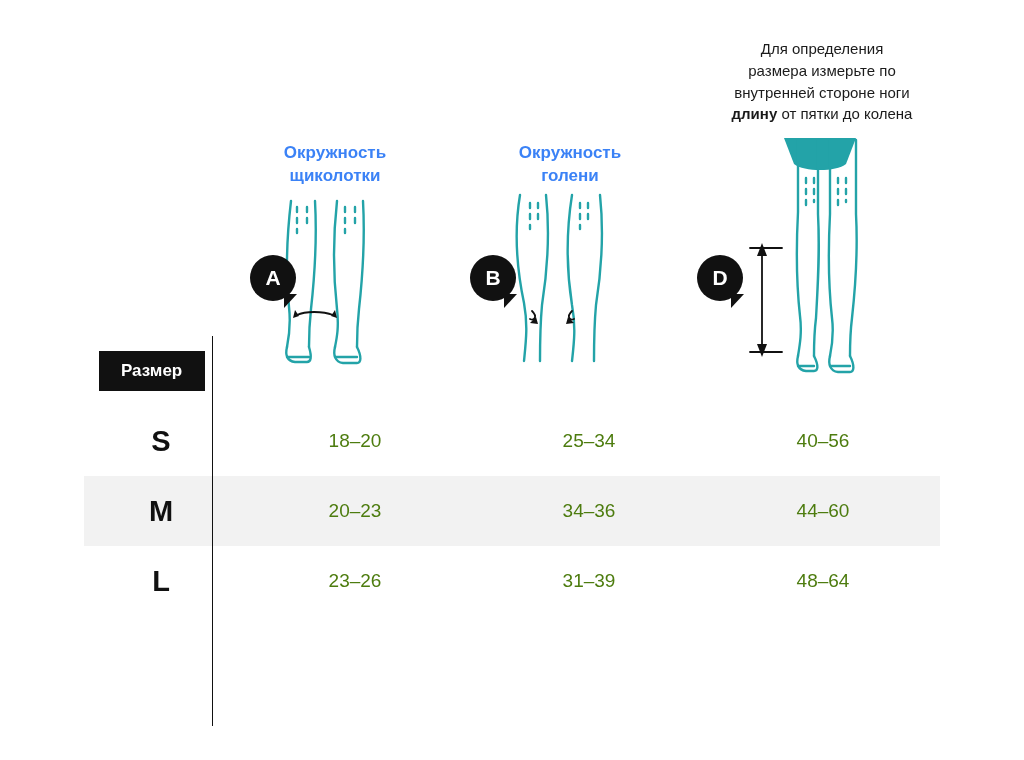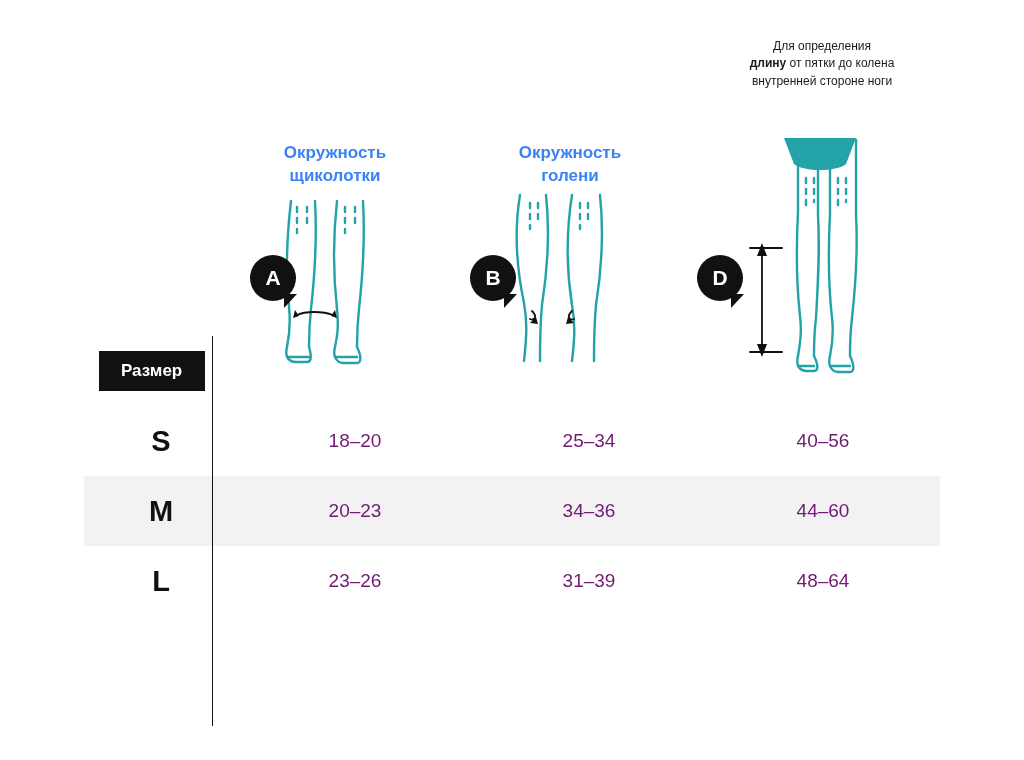--- a/index.html
+++ b/index.html
@@ -34,21 +34,21 @@
   }
   #head-a { left: 230px; top: 142px; width: 210px; }
   #head-b { left: 470px; top: 142px; width: 200px; }
 
   #head-d {
     position: absolute;
     left: 672px;
     top: 38px;
     width: 300px;
     text-align: center;
-    font-size: 12px;
+    font-size: 15px;
     line-height: 1.45;
     color: #1b1b1b;
   }
   #head-d .d-line { display: block; }
   #head-d b { font-weight: bold; }
 
   
   .illus {
     position: absolute;
   }
@@ -116,21 +116,21 @@
   .spacer-cell { background: transparent; }
 
   .row {
     height: 70px;
   }
   .row.alt td { background: #f2f2f2; }
   .row td {
     border-top: 1px solid #111111;
     text-align: center;
     font-size: 19px;
-    color: #701a75;
+    color: #4d7c0f;
   }
   .row td.size {
     font-weight: bold;
     font-size: 29px;
     color: #111111;
     width: 128px;
   }
   .row td.val { width: 242px; }
   .row:last-child td { border-bottom: 1px solid #111111; }
 
@@ -151,22 +151,23 @@
 <div id="page">
 
   <div class="col-head" id="head-a">Окружность
 щиколотки</div>
 
   <div class="col-head" id="head-b">Окружность
 голени</div>
 
   <div id="head-d">
     <span class="d-line">Для определения</span>
+    <span class="d-line">размера измерьте по</span>
+    <span class="d-line">внутренней стороне ноги</span>
     <span class="d-line"><b>длину</b><span> от пятки до колена</span></span>
-    <span class="d-line">внутренней стороне ноги</span>
   </div>
 
   <div class="illus" id="illus-a">
     <svg width="190" height="190" viewBox="0 0 190 190" fill="none">
       <g stroke="#23a3a8" stroke-width="2.4" fill="none" stroke-linecap="round" stroke-linejoin="round">
 
         <path d="M46 16 C42 50, 40 84, 44 122 C46 140, 44 152, 42 162"></path>
         <path d="M70 16 C72 52, 70 88, 66 124 C64 142, 64 152, 64 162"></path>
 
         <path d="M42 162 C40 170, 42 176, 50 177 L62 177 C66 177, 67 172, 64 162"></path>

